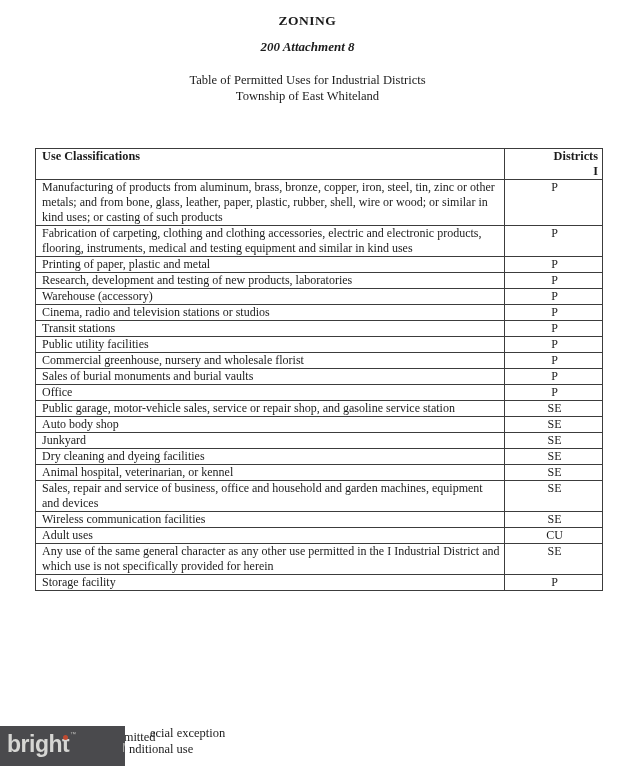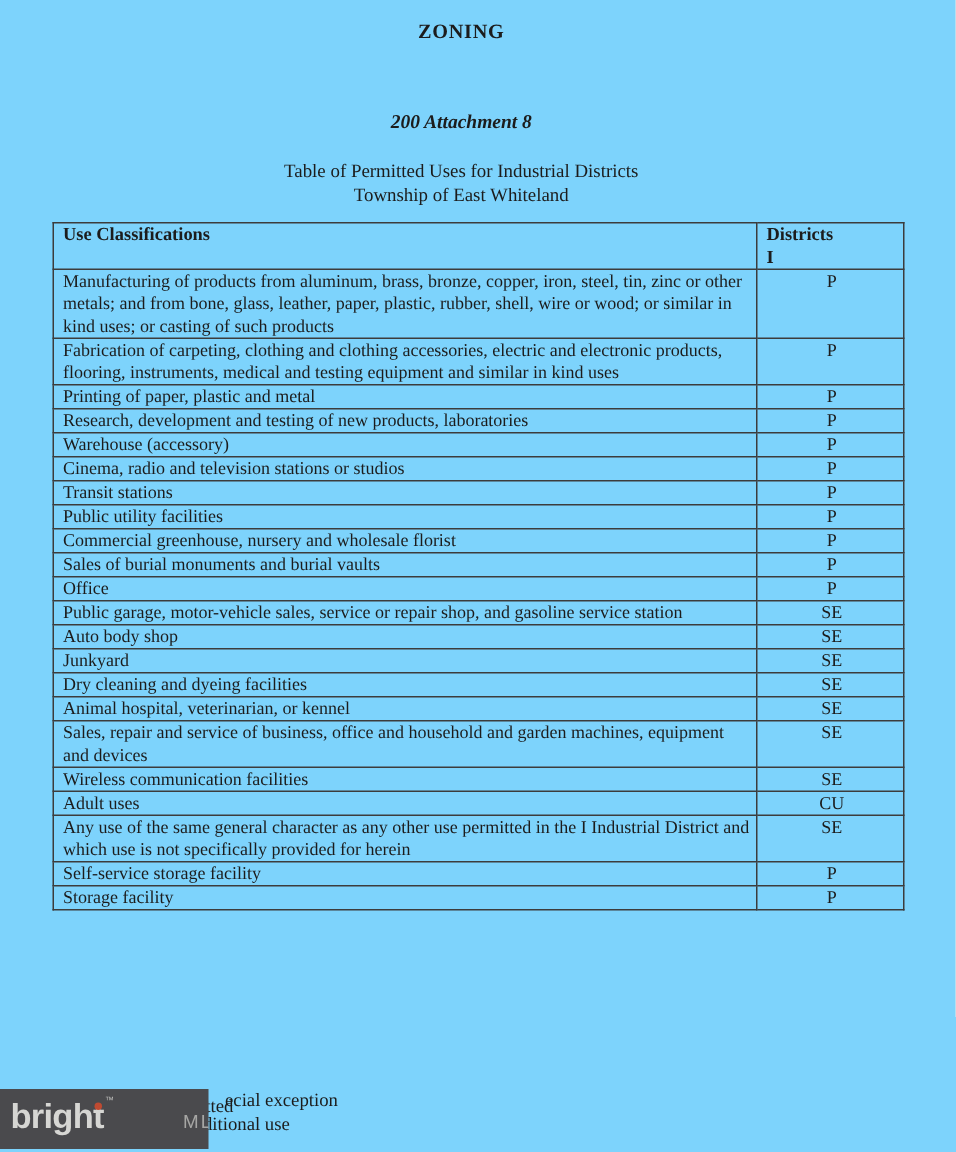--- a/index.html
+++ b/index.html
@@ -4,40 +4,40 @@
 <style>
   html, body {
     margin: 0;
     padding: 0;
     background: #e8e8e6;
   }
   .page {
     position: relative;
     width: 637px;
     height: 768px;
-    background: #7dd3fc;
+    background: #ffffff;
     font-family: "Liberation Serif", "DejaVu Serif", serif;
     color: #1c1c1c;
     overflow: hidden;
   }
   .content {
     position: absolute;
     left: 35px;
     top: 0;
     width: 545px;
   }
   .doc-section-title {
     margin-top: 13px;
     text-align: center;
     font-weight: bold;
     font-size: 13.5px;
     letter-spacing: 0.5px;
   }
   .doc-attachment {
-    margin-top: 44px;
+    margin-top: 10px;
     text-align: center;
     font-weight: bold;
     font-style: italic;
     font-size: 13px;
   }
   .doc-title-block {
     margin-top: 18px;
     text-align: center;
     font-weight: normal;
     font-size: 12.6px;
@@ -61,21 +61,21 @@
   th.col-use {
     width: 458px;
     text-align: left;
     vertical-align: bottom;
     font-weight: bold;
     font-size: 12.3px;
     padding-bottom: 1px;
   }
   th.col-district {
     width: 87px;
-    text-align: left;
+    text-align: right;
     vertical-align: top;
     font-weight: bold;
     font-size: 12.3px;
   }
   td.cell-dist {
     text-align: center;
   }
   .legend {
     position: absolute;
     left: 0;
@@ -86,21 +86,21 @@
   }
   .legend-row1 { position: absolute; left: 48px; top: 2px; margin-top: 21px; }
   .legend-sym { display: inline-block; width: 36px; }
   .legend-eq  { display: inline-block; width: 23px; }
   .legend-frag2 { position: absolute; left: 129px; top: 19px; margin-left: 21px; }
   .legend-frag3 { position: absolute; left: 129px; top: 35px; }
   .watermark {
     position: absolute;
     left: 0;
     top: 726px;
-    width: 139px;
+    width: 125px;
     height: 40px;
     background: #4a4a4d;
     font-family: "Liberation Sans", "DejaVu Sans", sans-serif;
     overflow: hidden;
   }
   .wm-brand {
     position: absolute;
     left: 7px;
     top: 5px;
     font-size: 23px;
@@ -254,24 +254,20 @@
     <tr>
       <td class="cell-use">Adult uses</td>
       <td class="cell-dist">CU</td>
     </tr>
 
     <tr>
       <td class="cell-use">Any use of the same general character as any other use permitted in the I Industrial District and which use is not specifically provided for herein</td>
       <td class="cell-dist">SE</td>
     </tr>
 
-    <tr>
-      <td class="cell-use">Self-service storage facility</td>
-      <td class="cell-dist">P</td>
-    </tr>
 
     <tr>
       <td class="cell-use">Storage facility</td>
       <td class="cell-dist">P</td>
     </tr>
   </tbody>
   </table>
 
   <div class="legend">
     <div class="legend-row1">

